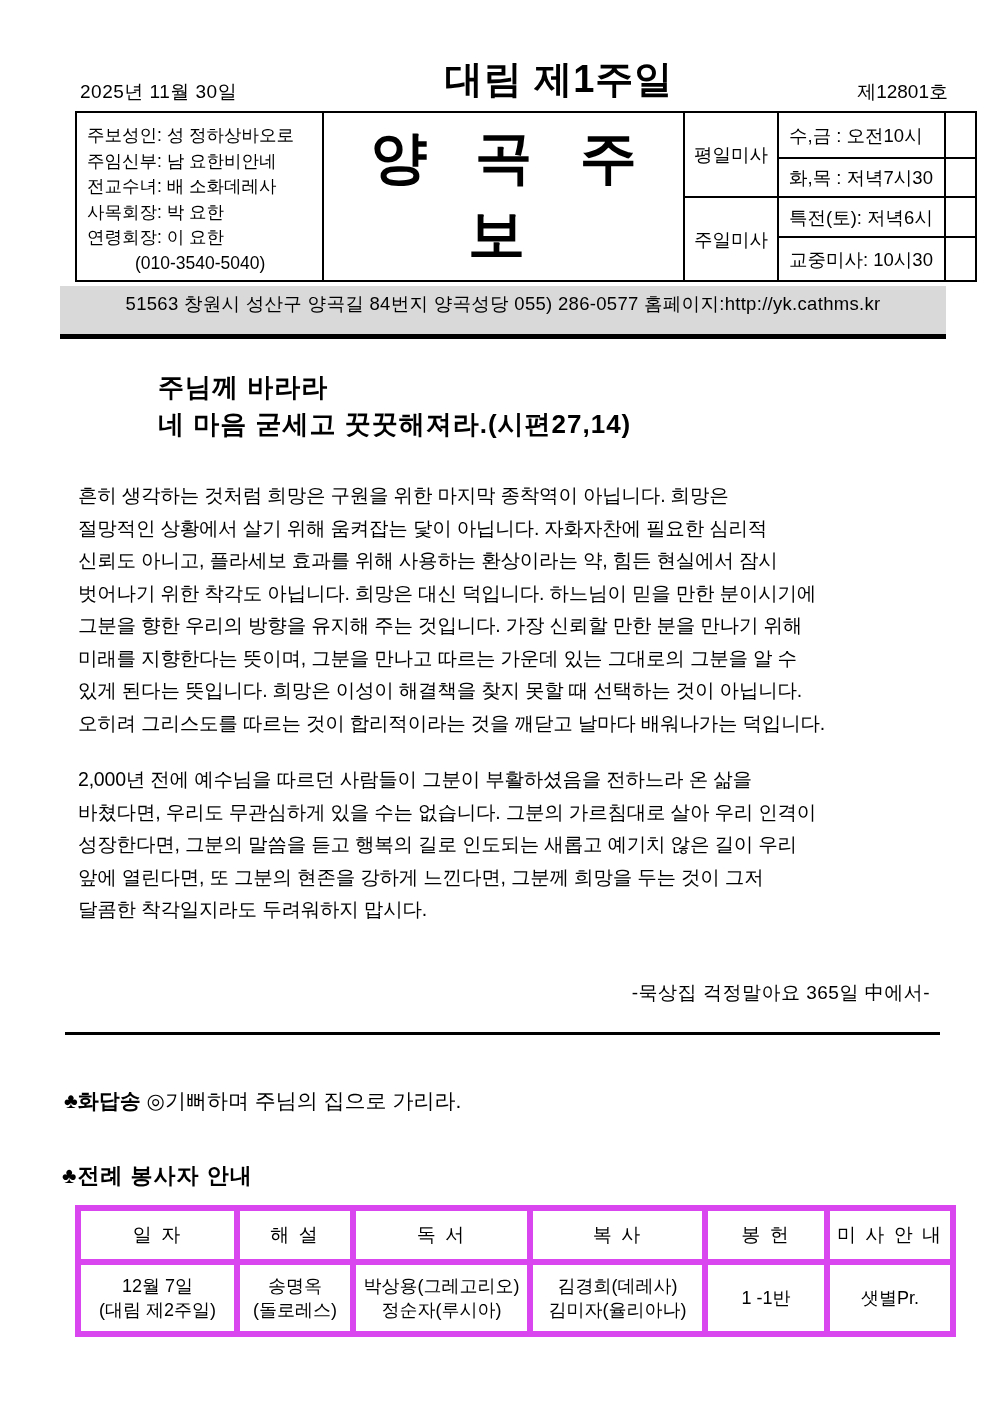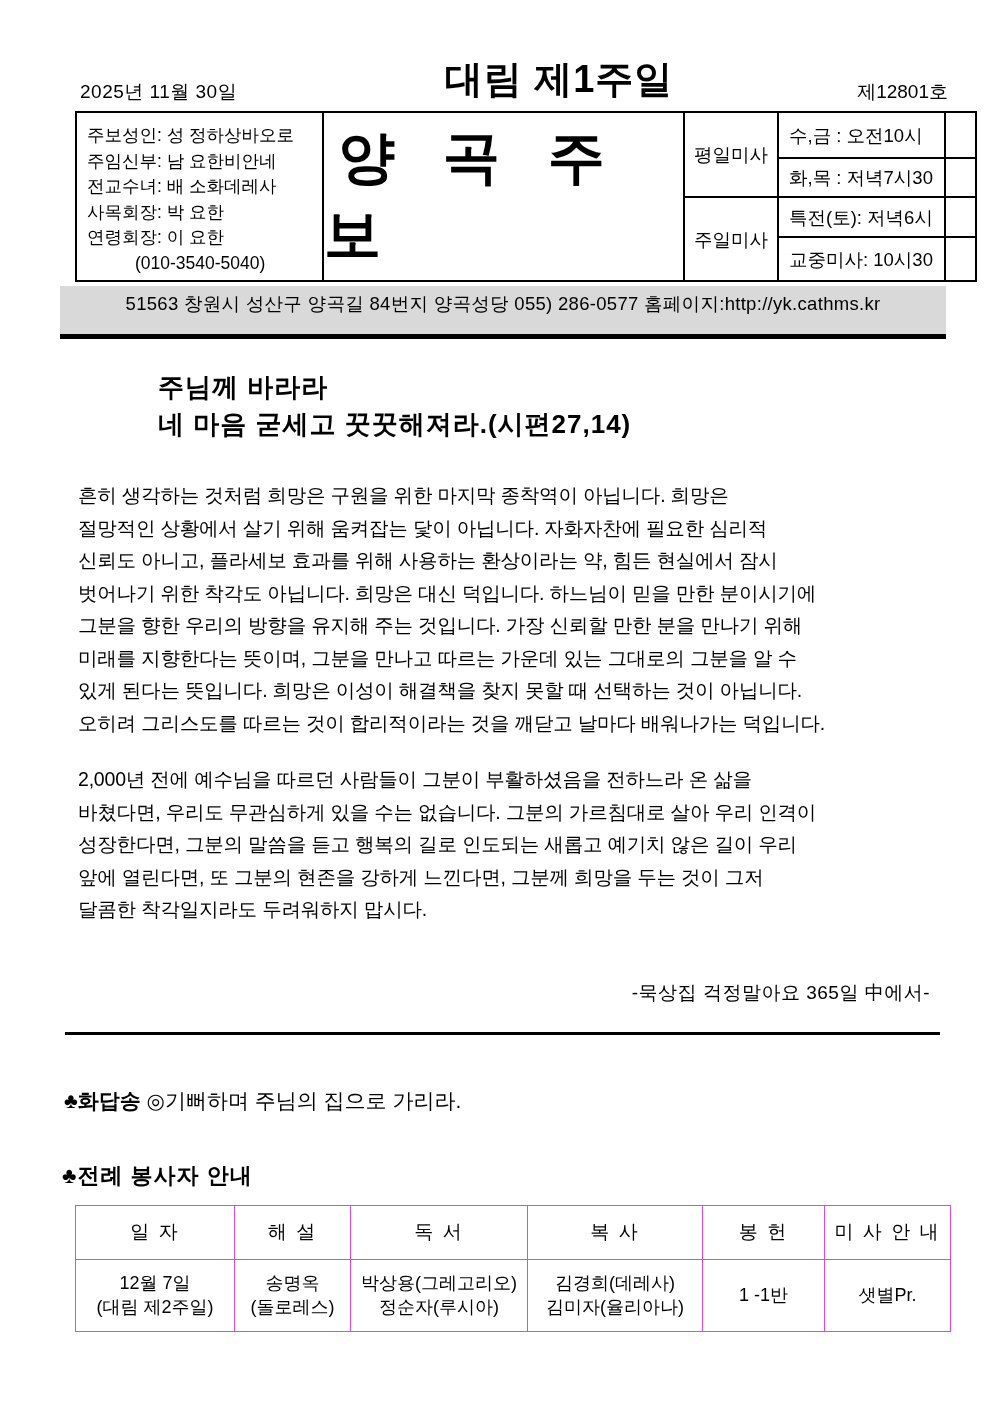--- a/index.html
+++ b/index.html
@@ -23,21 +23,21 @@
 
   
   table.masthead {
     border-collapse: collapse; table-layout: fixed;
     margin-left: 75px; width: 900px;
   }
   table.masthead td { border: 2px solid #000; vertical-align: middle; }
   td.staff-cell { padding: 6px 8px 0 10px; font-size: 17.5px; line-height: 25.5px; }
   .staff-phone { padding-left: 48px; }
   td.paper-title-cell {
-    font-size: 57px; font-weight: 900;
+    text-align: center; font-size: 57px; font-weight: 900;
     letter-spacing: 14px; text-indent: 14px; font-family: "DejaVu Sans", sans-serif;
   }
   td.mass-label { text-align: center; font-size: 18.5px; }
   td.mass-time { font-size: 18.5px; padding-left: 10px; }
   td.edge-cell { padding: 0; }
 
   
   .address-bar {
     margin: 4px 0 0 60px; width: 886px;
     background: #d9d9d9;
@@ -74,21 +74,21 @@
   .responsorial { margin: 52px 0 0 64px; font-size: 21px; }
   .responsorial .label { font-weight: 700; }
 
   
   .servers-heading { margin: 46px 0 0 62px; font-size: 22px; font-weight: 700; letter-spacing: 1px; }
   table.servers {
     border-collapse: collapse; table-layout: fixed;
     margin: 14px 0 0 75px; width: 875px;
     text-align: center;
   }
-  table.servers td, table.servers th { border: 1px solid #d946ef; vertical-align: middle; }
+  table.servers td, table.servers th { border: 6px solid #d946ef; vertical-align: middle; }
   table.servers th { font-size: 19px; font-weight: 400; height: 54px; letter-spacing: 2px; }
   table.servers td { font-size: 18px; line-height: 24px; height: 72px; white-space: pre-line; }
 </style>
 </head>
 <body>
 
 <div class="page">
 
   <div class="top-row">
     <div class="top-date">2025년 11월 30일</div>

